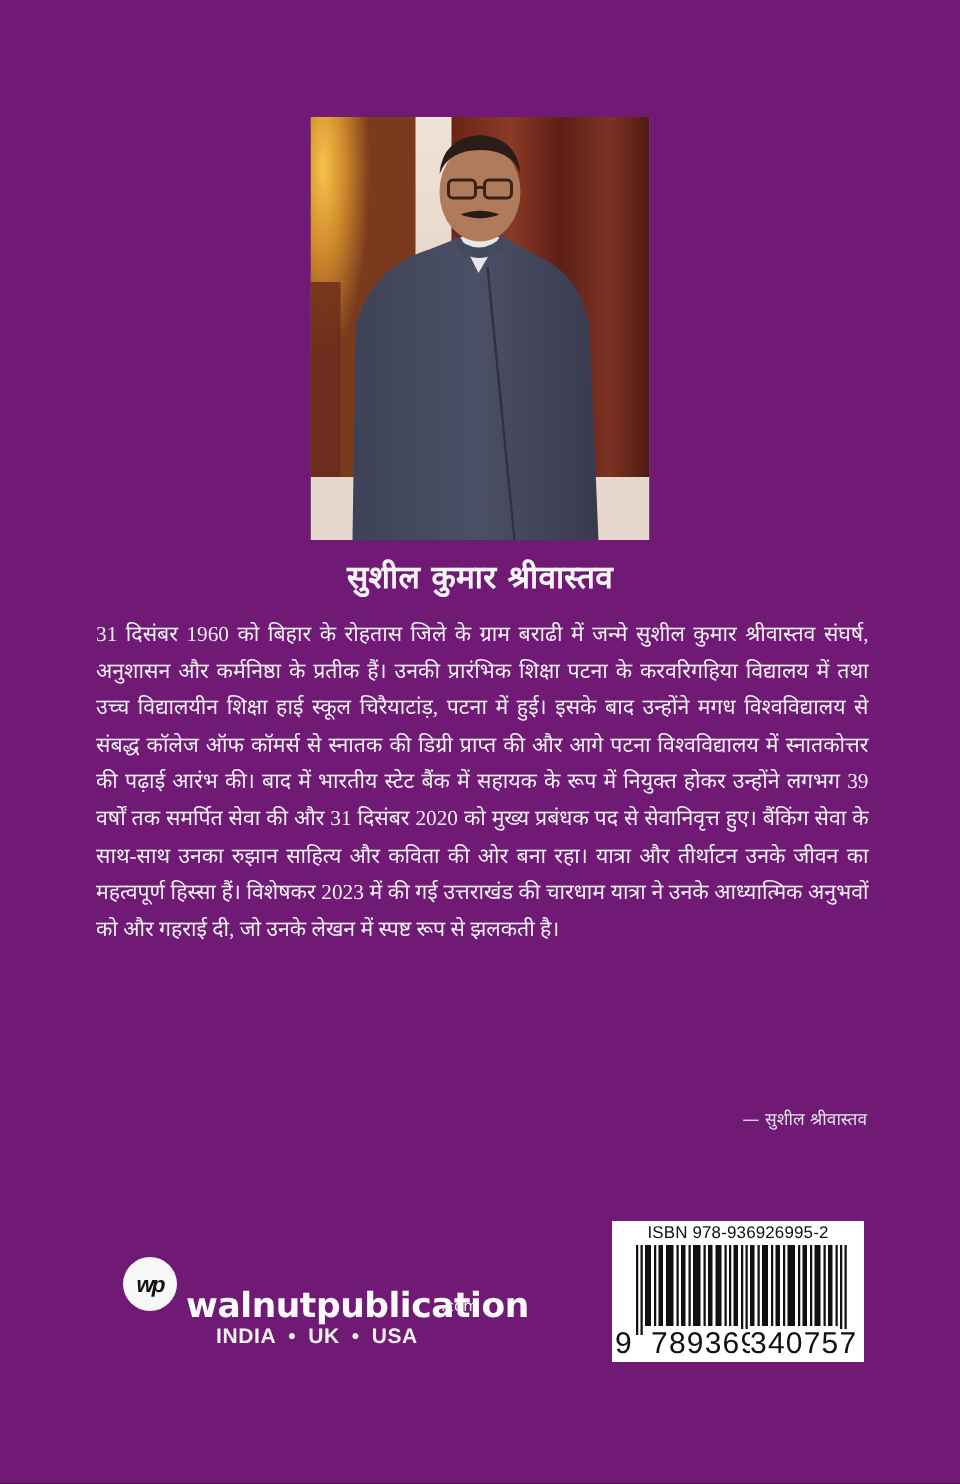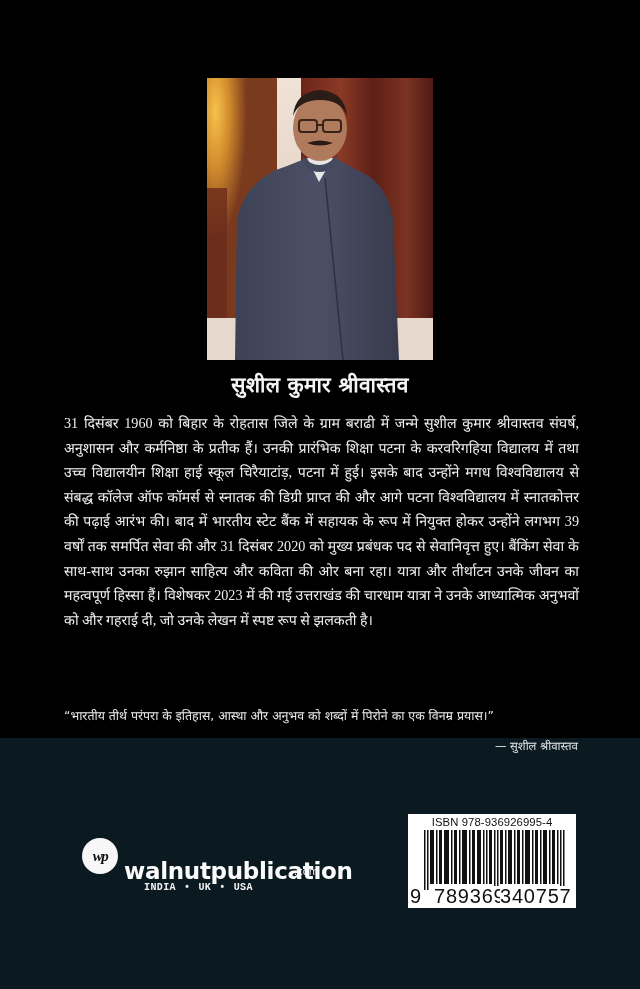--- a/index.html
+++ b/index.html
@@ -3,21 +3,21 @@
 <meta charset="utf-8">
 <style>
   html, body { margin: 0; padding: 0; }
   body {
     width: 640px; height: 989px; overflow: hidden;
     background: #0b1921;
     font-family: "DejaVu Sans", "Liberation Sans", sans-serif;
     color: #f2f2f2;
     position: relative;
   }
-  .cover { position: absolute; left: 0; top: 0; width: 640px; height: 738px; background: #000000; }
+  .cover { position: absolute; left: 0; top: 0; width: 640px; height: 989px; background: #701a75; }
 
   
   .photo {
     position: absolute; left: 207px; top: 78px; width: 226px; height: 282px;
     overflow: hidden; background: #3a2a22;
   }
   .photo svg { display: block; width: 100%; height: 100%; }
 
   
   .author-name {
@@ -43,33 +43,33 @@
     font-size: 11.5px; color: #e0e3e5; white-space: nowrap;
   }
 
   
   .publisher { position: absolute; left: 80px; top: 836px; width: 280px; height: 60px; }
   .logo-circle {
     position: absolute; left: 2px; top: 2px; width: 36px; height: 36px; border-radius: 50%;
     background: #f7f7f7; display: flex; align-items: center; justify-content: center;
   }
   .logo-circle span {
-    font-family: Liberation Serif, serif; font-style: italic; color: #111; font-size: 15px; font-weight: bold;
+    font-family: Liberation Sans, sans-serif; font-style: italic; color: #111; font-size: 15px; font-weight: bold;
     letter-spacing: -1.5px;
   }
   .wordmark {
     position: absolute; left: 44px; top: 4px; font-size: 23px; font-weight: bold; color: #fafafa;
     letter-spacing: -0.3px; font-family: "DejaVu Sans", sans-serif; margin-top: 18px;
   }
   .wordmark-domain {
     position: absolute; left: 214px; top: 30px; font-size: 10px; font-weight: normal; color: #fafafa;
   }
   .regions {
-    position: absolute; left: 64px; top: 46px; font-family: Liberation Mono, monospace;
-    font-weight: bold; font-size: 10px; color: #f2f2f2; letter-spacing: 0.4px; white-space: nowrap; text-align: center;
+    position: absolute; left: 64px; top: 46px; font-family: Liberation Sans, sans-serif;
+    font-weight: bold; font-size: 14px; color: #f2f2f2; letter-spacing: 0.4px; white-space: nowrap; text-align: center;
   }
   .regions .dot { margin: 0 8px; }
 
   
   .barcode-box {
     position: absolute; left: 408px; top: 814px; width: 168px; height: 94px;
     background: #ffffff;
   }
   .isbn-text {
     position: absolute; left: 0; width: 168px; top: 2px; text-align: center;
@@ -129,36 +129,35 @@
       <rect x="116" y="42" width="18" height="12" rx="3" fill="none" stroke="#3a2218" stroke-width="2"></rect>
       <line x1="110" y1="47" x2="116" y2="47" stroke="#3a2218" stroke-width="2"></line>
       <path d="M100 65 Q113 60 126 65 Q113 70 100 65 Z" fill="#2a1a14"></path>
     </svg>
   </div>
 
   <div class="author-name">सुशील कुमार श्रीवास्तव</div>
 
   <p class="bio" style="margin:0">31 दिसंबर 1960 को बिहार के रोहतास जिले के ग्राम बराढी में जन्मे सुशील कुमार श्रीवास्तव संघर्ष, अनुशासन और कर्मनिष्ठा के प्रतीक हैं। उनकी प्रारंभिक शिक्षा पटना के करवरिगहिया विद्यालय में तथा उच्च विद्यालयीन शिक्षा हाई स्कूल चिरैयाटांड़, पटना में हुई। इसके बाद उन्होंने मगध विश्वविद्यालय से संबद्ध कॉलेज ऑफ कॉमर्स से स्नातक की डिग्री प्राप्त की और आगे पटना विश्वविद्यालय में स्नातकोत्तर की पढ़ाई आरंभ की। बाद में भारतीय स्टेट बैंक में सहायक के रूप में नियुक्त होकर उन्होंने लगभग 39 वर्षों तक समर्पित सेवा की और 31 दिसंबर 2020 को मुख्य प्रबंधक पद से सेवानिवृत्त हुए। बैंकिंग सेवा के साथ-साथ उनका रुझान साहित्य और कविता की ओर बना रहा। यात्रा और तीर्थाटन उनके जीवन का महत्वपूर्ण हिस्सा हैं। विशेषकर 2023 में की गई उत्तराखंड की चारधाम यात्रा ने उनके आध्यात्मिक अनुभवों को और गहराई दी, जो उनके लेखन में स्पष्ट रूप से झलकती है।</p>
 
-  <div class="quote">“भारतीय तीर्थ परंपरा के इतिहास, आस्था और अनुभव को शब्दों में पिरोने का एक विनम्र प्रयास।”</div>
   <div class="attribution">— सुशील श्रीवास्तव</div>
 
   <div class="publisher">
     <div class="logo-circle">
       <span>wp</span>
     </div>
     <div class="wordmark">walnutpublication</div>
     <div class="wordmark-domain">.com</div>
     <div class="regions">
       <span>INDIA</span><span class="dot">•</span><span>UK</span><span class="dot">•</span><span>USA</span>
     </div>
   </div>
 
   <div class="barcode-box">
-    <div class="isbn-text">ISBN 978-936926995-4</div>
+    <div class="isbn-text">ISBN 978-936926995-2</div>
     <div class="bars">
       <svg viewBox="0 0 148 60" preserveAspectRatio="none">
         <g fill="#111">
           <rect x="0" y="0" width="1.5" height="60"></rect>
             <rect x="3" y="0" width="1.5" height="60"></rect>
           <rect x="6" y="0" width="4" height="54"></rect>
             <rect x="12" y="0" width="1.5" height="54"></rect>
           <rect x="15" y="0" width="3" height="54"></rect>
             <rect x="20" y="0" width="5" height="54"></rect>
           <rect x="27" y="0" width="1.5" height="54"></rect>

